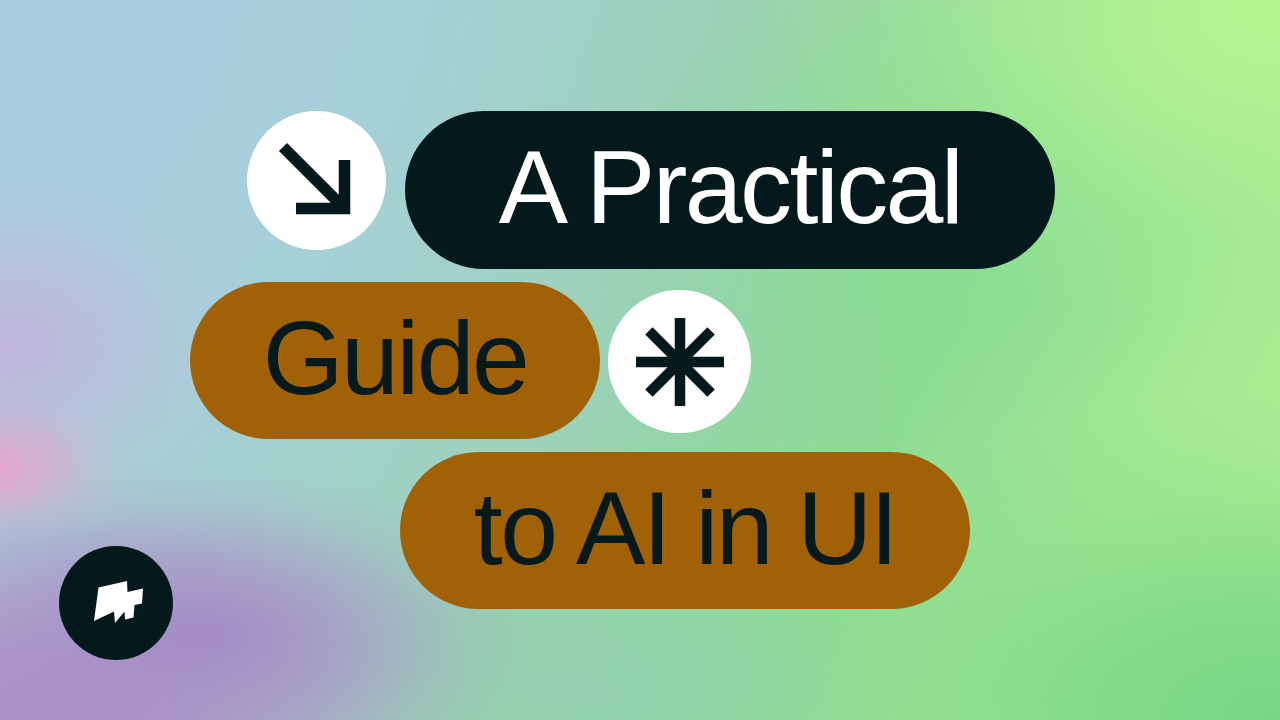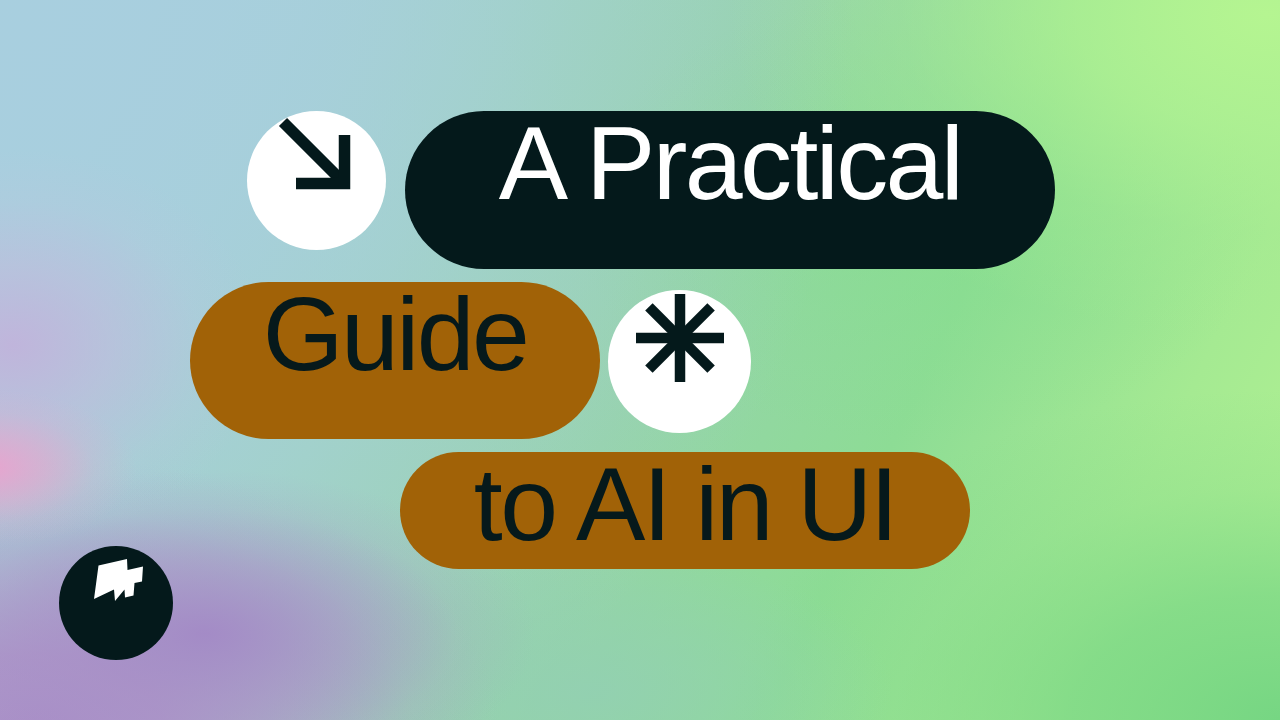--- a/index.html
+++ b/index.html
@@ -104,21 +104,21 @@
   
   #content {
     position: absolute;
     inset: 0;
     z-index: 2;
   }
 
   .pill, .circle-chip {
     position: absolute;
     display: flex;
-    align-items: flex-start;
+    align-items: center;
     justify-content: center;
     box-sizing: border-box;
   }
 
   .pill {
     border-radius: 999px;
   }
   .circle-chip {
     border-radius: 50%;
   }
@@ -166,21 +166,21 @@
     padding-bottom: 6px;
   }
   #chip-asterisk {
     left: 608px;  top: 290px;
     width: 143px; height: 143px;
   }
 
   
   #pill-row3 {
     left: 400px;  top: 452px;
-    width: 570px; height: 117px;
+    width: 570px; height: 157px;
     padding-bottom: 6px;
   }
 
   
   #logo-badge {
     left: 59px;  top: 546px;
     width: 114px; height: 114px;
   }
   #logo-badge svg { display: block; }
 

